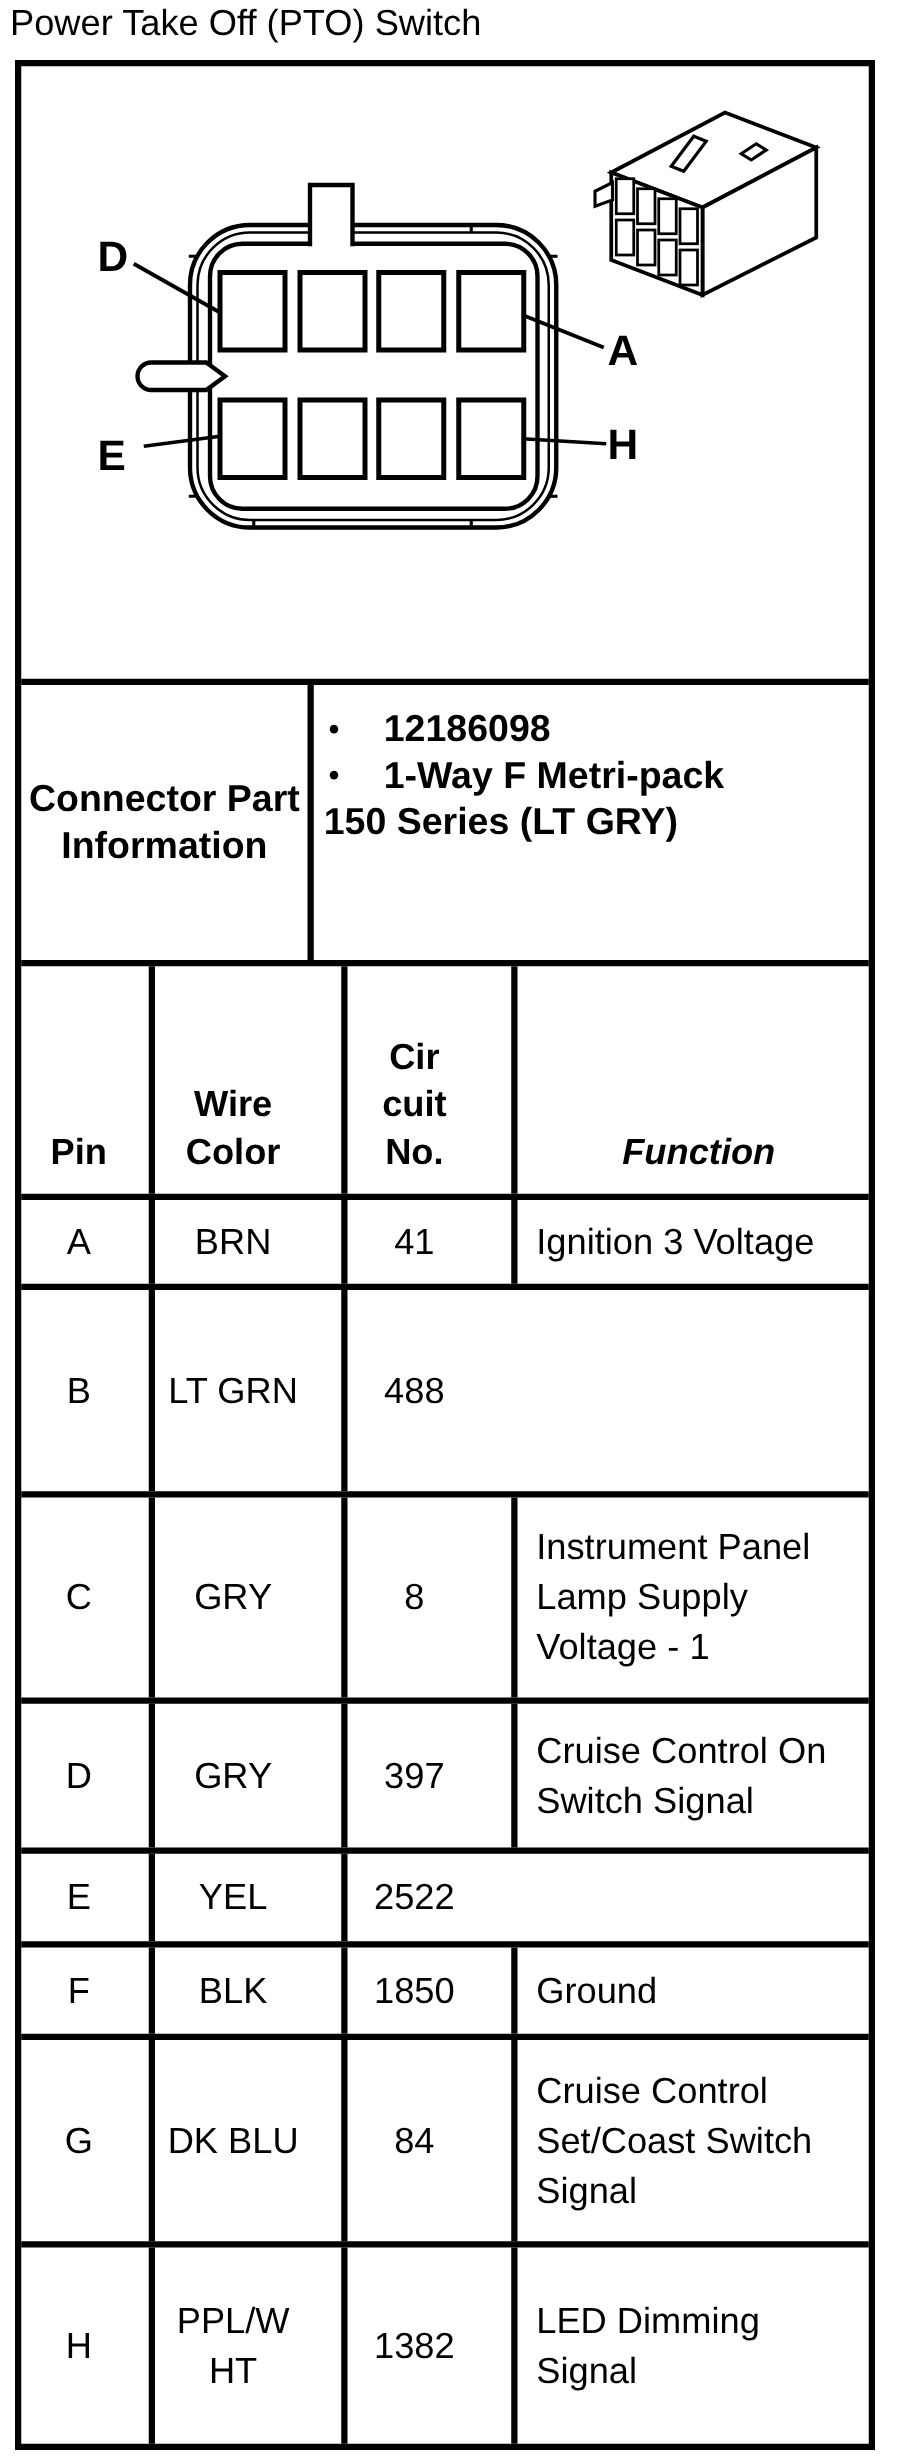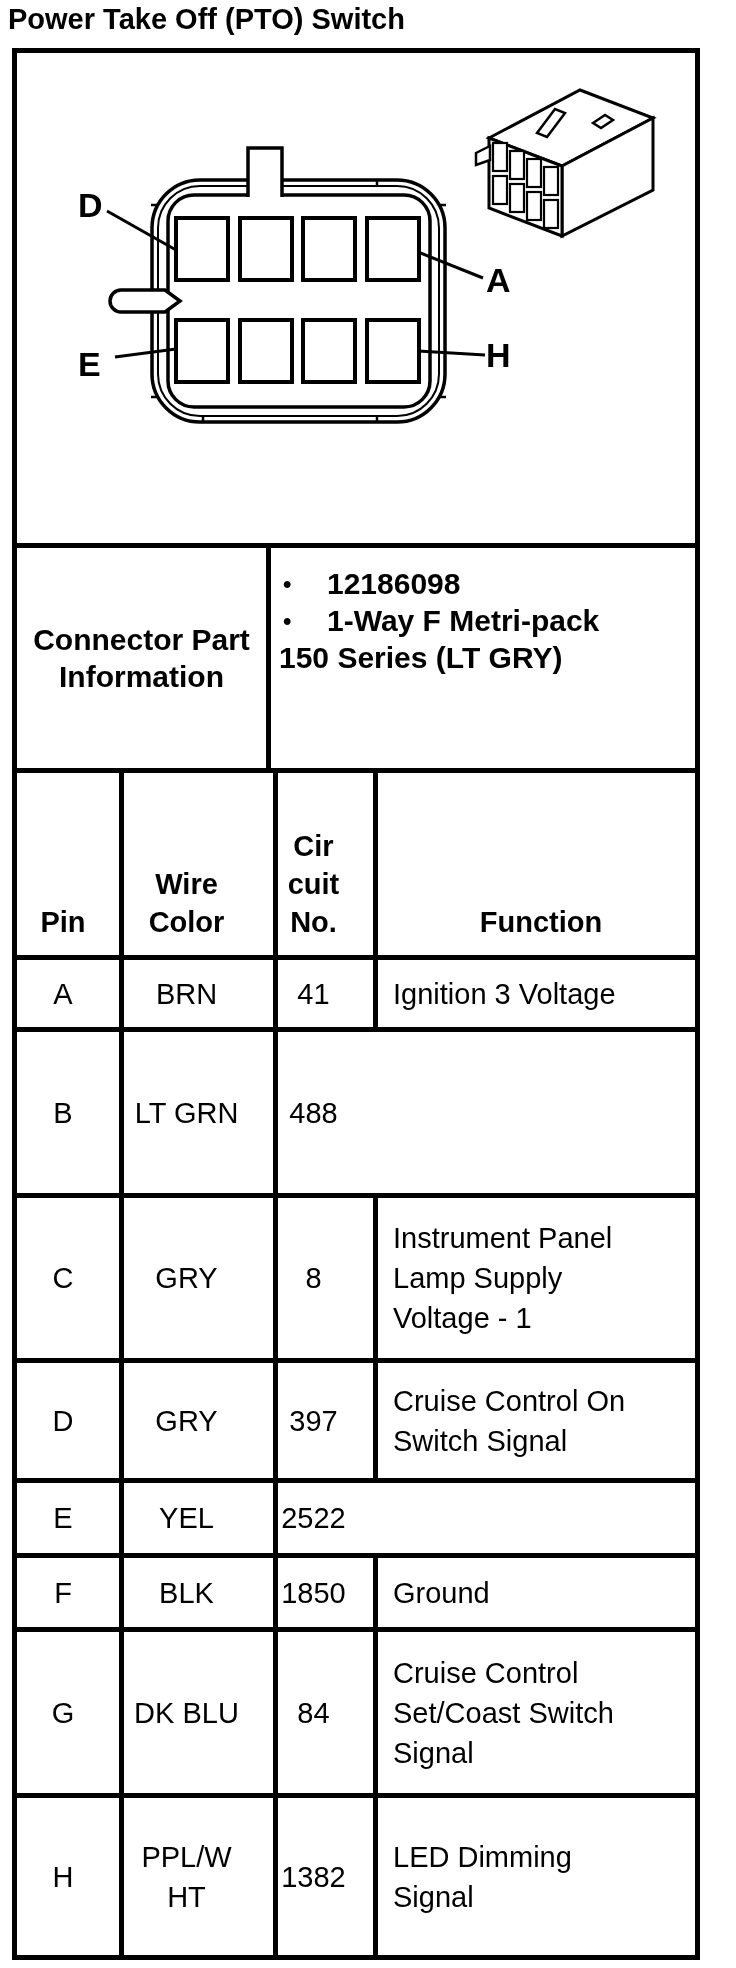--- a/index.html
+++ b/index.html
@@ -13,21 +13,21 @@
     height: 1968px;
     font-family: "Liberation Sans", sans-serif;
     color: #000;
     overflow: hidden;
   }
   .title {
     position: absolute;
     left: 8px;
     top: 3px;
     font-size: 29px;
-    font-weight: bold;
+    font-weight: normal;
     white-space: nowrap;
   }
   .sheet {
     position: absolute;
     left: 12px;
     top: 48px;
     width: 678px;
     border: 5px solid #000;
     background: #fff;
   }
@@ -38,21 +38,21 @@
   .figure svg { display: block; }
 
   
   .partinfo {
     display: flex;
     border-top: 5px solid #000;
     height: 220px;
     box-sizing: content-box;
   }
   .partinfo .pi-left {
-    width: 249px;
+    width: 229px;
     flex: none;
     display: flex;
     align-items: center;
     justify-content: center;
     text-align: center;
     font-weight: bold;
     font-size: 30px;
     line-height: 37px;
     white-space: pre-line;
   }
@@ -84,36 +84,36 @@
     justify-content: center;
     white-space: pre-line;
     font-size: 29px;
     line-height: 40px;
     box-sizing: border-box;
     text-align: center;
   }
   .cell + .cell { border-left: 5px solid #000; }
   .c-pin  { width: 102px; flex: none; padding-right: 10px; }
   .c-wire { width: 154px; flex: none; padding-right: 24px; }
-  .c-cir  { width: 100px; flex: none; padding-right: 24px; }
+  .c-cir  { width: 136px; flex: none; padding-right: 24px; }
   .c-fn   {
     flex: 1;
     justify-content: flex-start;
     text-align: left;
     padding-left: 15px;
     padding-right: 4px;
   }
   .thead { height: 182px; }
   .thead .cell {
     font-weight: bold;
     align-items: flex-end;
     padding-bottom: 14px;
     line-height: 38px;
   }
-  .thead .c-fn { justify-content: center; padding-left: 13px; }
+  .thead .c-fn { justify-content: center; padding-left: 13px; font-style: italic; }
   .r-a { height: 67px; }
   .r-b { height: 161px; }
   .r-c { height: 160px; }
   .r-d { height: 115px; }
   .r-e { height: 70px; }
   .r-f { height: 69px; }
   .r-g { height: 161px; }
   .r-h { height: 157px; }
 
   .diagram-line { stroke: #000; fill: none; }

